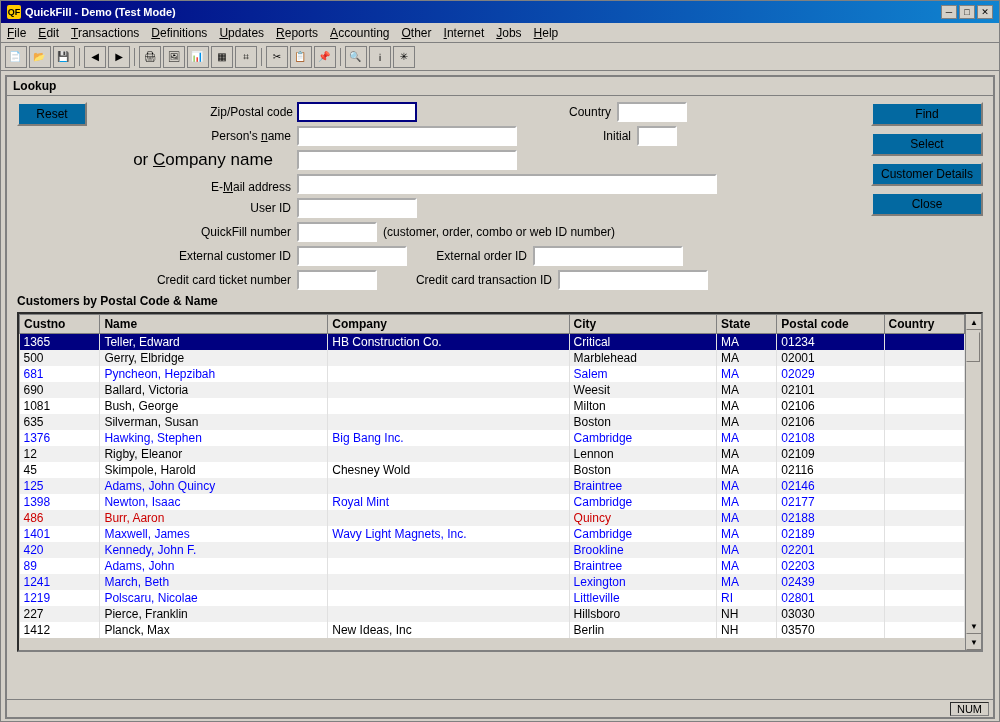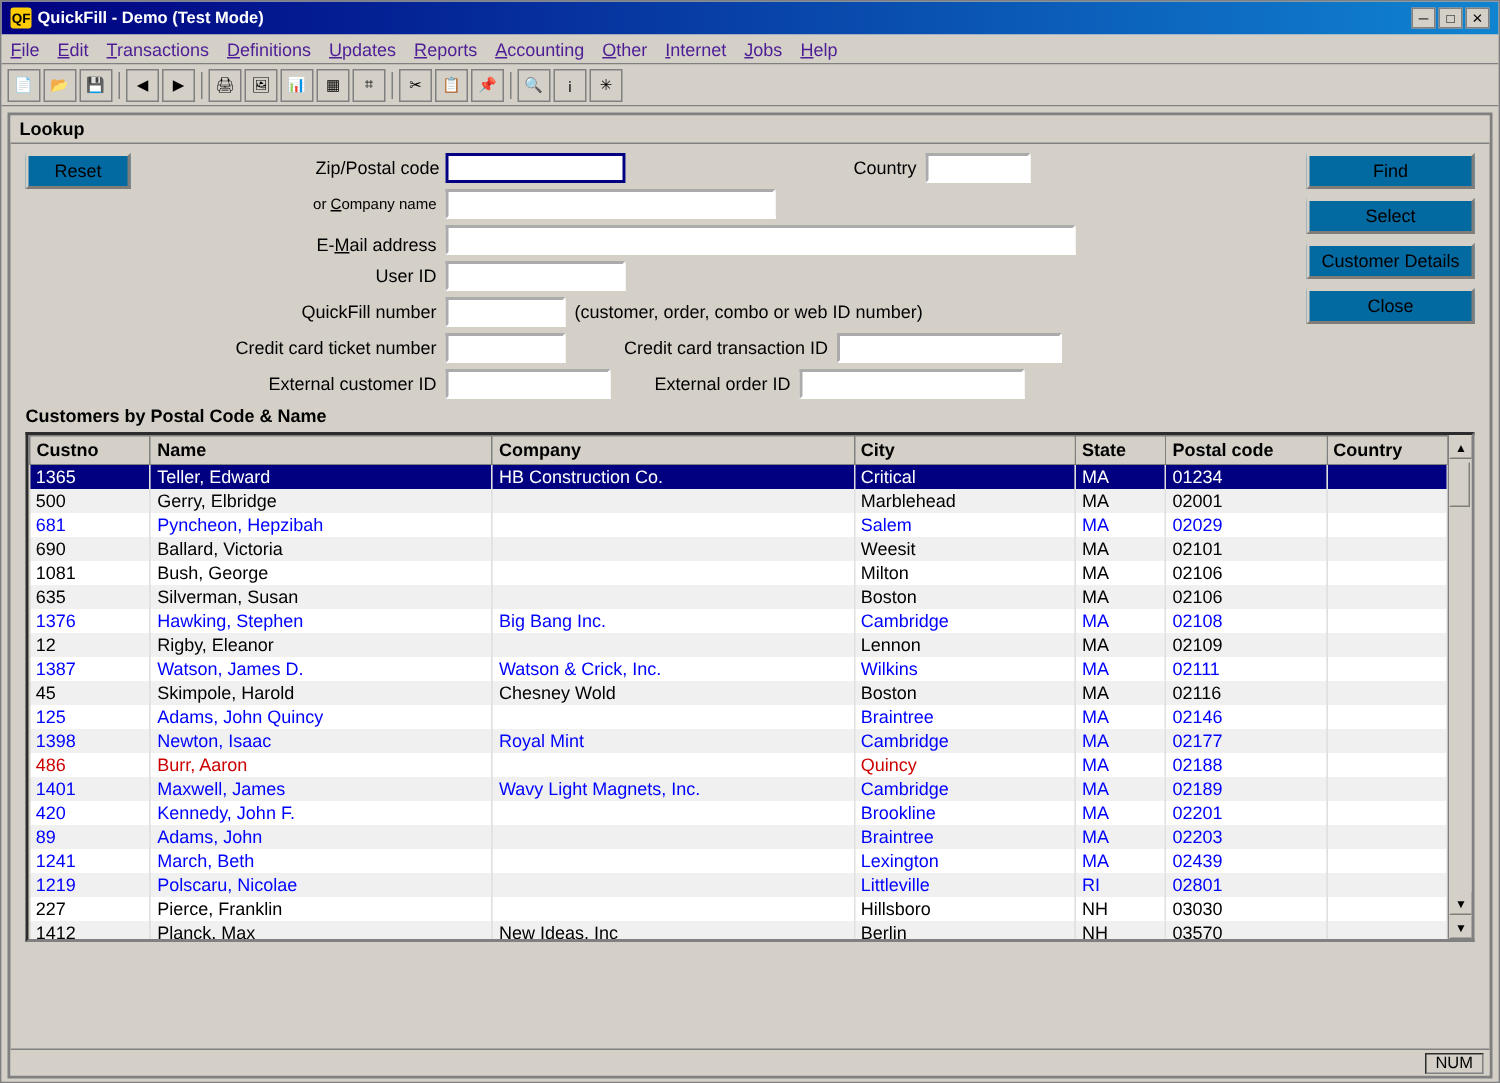--- a/index.html
+++ b/index.html
@@ -62,21 +62,21 @@
       background: #d4d0c8;
       border-bottom: 1px solid #808080;
       display: flex;
       padding: 2px 0;
       height: 20px;
     }
     .menu-item {
       padding: 1px 6px;
       cursor: pointer;
       font-size: 12px;
-      color: #4c1d95;
+      color: #000000;
     }
     .menu-item .underline { text-decoration: underline; }
     .toolbar {
       background: #d4d0c8;
       border-bottom: 1px solid #808080;
       padding: 2px 4px;
       display: flex;
       gap: 2px;
       align-items: center;
       height: 28px;
@@ -289,23 +289,33 @@
           <div style="width: 200px; text-align: right; padding-right: 4px; font-size: 12px;">
             <span>Zip/Postal code</span>
           </div>
           <input class="form-input focused" style="width: 120px;" type="text">
           <div style="width: 120px; text-align: right; padding-right: 6px; font-size: 12px; margin-left: 80px;">
             <span>Country</span>
           </div>
           <input class="form-input" style="width: 70px;" type="text">
         </div>
 
-
         <div style="display: flex; align-items: center; margin-bottom: 4px;">
-          <div style="width: 200px; text-align: right; padding-right: 6px; font-size: 10px;">
+          <div style="width: 200px; text-align: right; padding-right: 6px; font-size: 12px;">
+            <span>Person's <span style="text-decoration:underline">n</span>ame</span>
+          </div>
+          <input class="form-input" style="width: 220px;" type="text">
+          <div style="width: 120px; text-align: right; padding-right: 6px; font-size: 12px; margin-left: 0;">
+            <span>Initial</span>
+          </div>
+          <input class="form-input" style="width: 40px;" type="text">
+        </div>
+
+        <div style="display: flex; align-items: center; margin-bottom: 4px;">
+          <div style="width: 200px; text-align: right; padding-right: 24px; font-size: 17px;">
             or <span style="text-decoration:underline">C</span>ompany name
           </div>
           <input class="form-input" style="width: 220px;" type="text">
         </div>
 
         <div style="display: flex; align-items: flex-end; margin-bottom: 4px;">
           <div style="width: 200px; text-align: right; padding-right: 6px; font-size: 12px;">
             <span>E-<span style="text-decoration:underline">M</span>ail address</span>
           </div>
           <input class="form-input" style="width: 420px;" type="text">
@@ -316,30 +326,30 @@
           <input class="form-input" style="width: 120px;" type="text">
         </div>
 
         <div style="display: flex; align-items: center; margin-bottom: 4px;">
           <div style="width: 200px; text-align: right; padding-right: 6px; font-size: 12px;">QuickFill number</div>
           <input class="form-input" style="width: 80px;" type="text">
           <span style="margin-left: 6px; font-size: 12px;">(customer, order, combo or web ID number)</span>
         </div>
 
         <div style="display: flex; align-items: center; margin-bottom: 4px;">
+          <div style="width: 200px; text-align: right; padding-right: 6px; font-size: 12px;">External customer ID</div>
+          <input class="form-input" style="width: 110px;" type="text">
+          <div style="width: 120px; text-align: right; padding-right: 6px; font-size: 12px; margin-left: 6px;">External order ID</div>
+          <input class="form-input" style="width: 150px;" type="text">
+        </div>
+
+        <div style="display: flex; align-items: center; margin-bottom: 4px;">
           <div style="width: 200px; text-align: right; padding-right: 6px; font-size: 12px;">Credit card ticket number</div>
           <input class="form-input" style="width: 80px;" type="text">
           <div style="width: 175px; text-align: right; padding-right: 6px; font-size: 12px; margin-left: 6px;">Credit card transaction ID</div>
-          <input class="form-input" style="width: 150px;" type="text">
-        </div>
-
-        <div style="display: flex; align-items: center; margin-bottom: 4px;">
-          <div style="width: 200px; text-align: right; padding-right: 6px; font-size: 12px;">External customer ID</div>
-          <input class="form-input" style="width: 110px;" type="text">
-          <div style="width: 120px; text-align: right; padding-right: 6px; font-size: 12px; margin-left: 6px;">External order ID</div>
           <input class="form-input" style="width: 150px;" type="text">
         </div>
       </div>
     </div>
 
     <div class="customers-section">
       <div class="customers-title">Customers by Postal Code &amp; Name</div>
       <div class="table-container">
         <div style="overflow-y: auto; height: 100%; padding-right: 16px;">
           <table>
@@ -421,29 +431,20 @@
                 <tr>
     <td class="">12</td>
     <td class="">Rigby, Eleanor</td>
     <td class=""></td>
     <td class="">Lennon</td>
     <td class="">MA</td>
     <td class="">02109</td>
     <td></td>
   </tr>
                 <tr>
-    <td class="blue-text">1387</td>
-    <td class="blue-text">Watson, James D.</td>
-    <td class="blue-text">Watson &amp; Crick, Inc.</td>
-    <td class="blue-text">Wilkins</td>
-    <td class="blue-text">MA</td>
-    <td class="blue-text">02111</td>
-    <td></td>
-  </tr>
-                <tr>
     <td class="">45</td>
     <td class="">Skimpole, Harold</td>
     <td class="">Chesney Wold</td>
     <td class="">Boston</td>
     <td class="">MA</td>
     <td class="">02116</td>
     <td></td>
   </tr>
                 <tr>
     <td class="blue-text">125</td>

